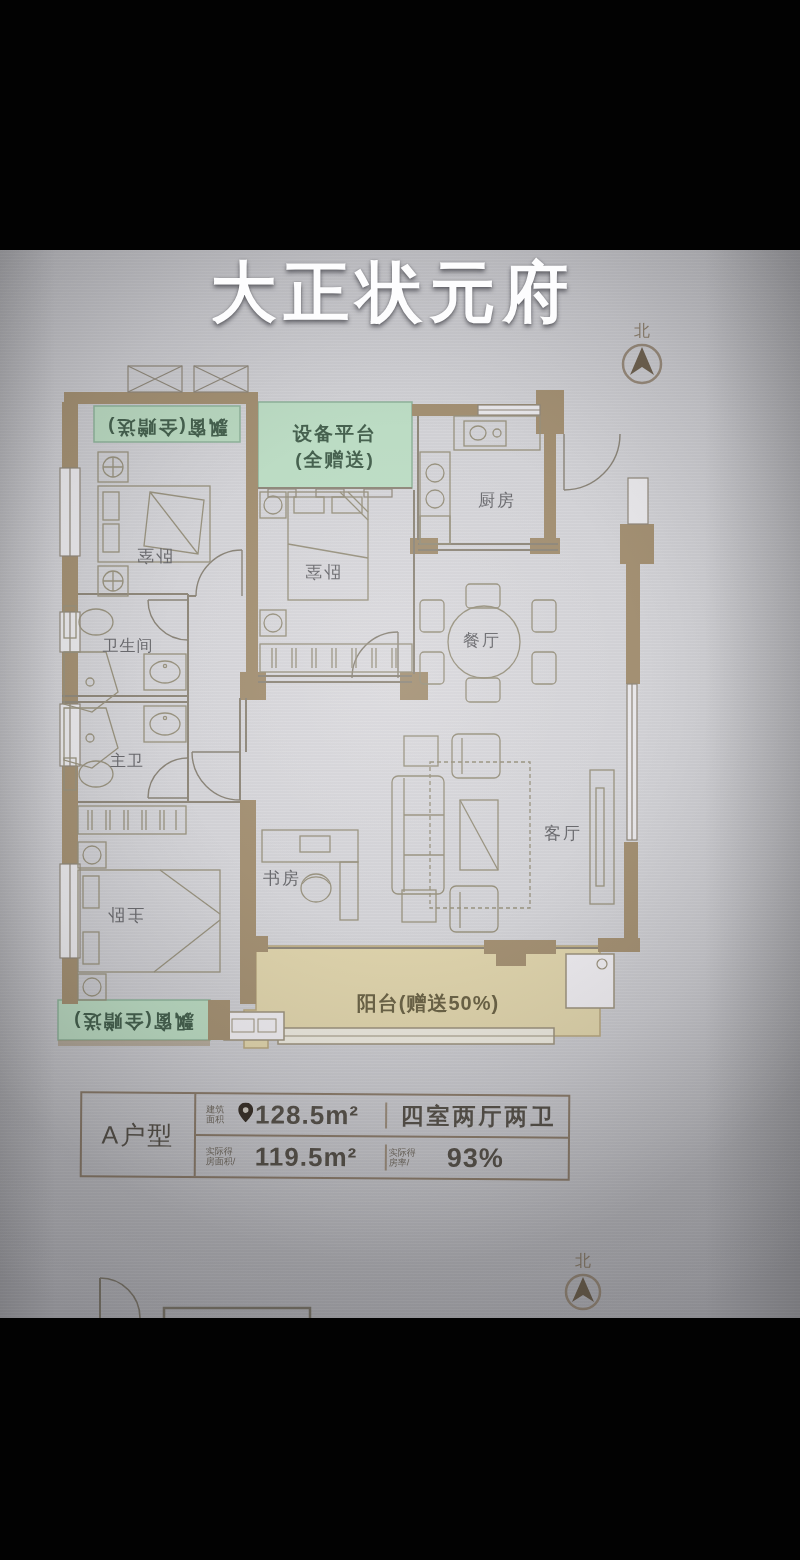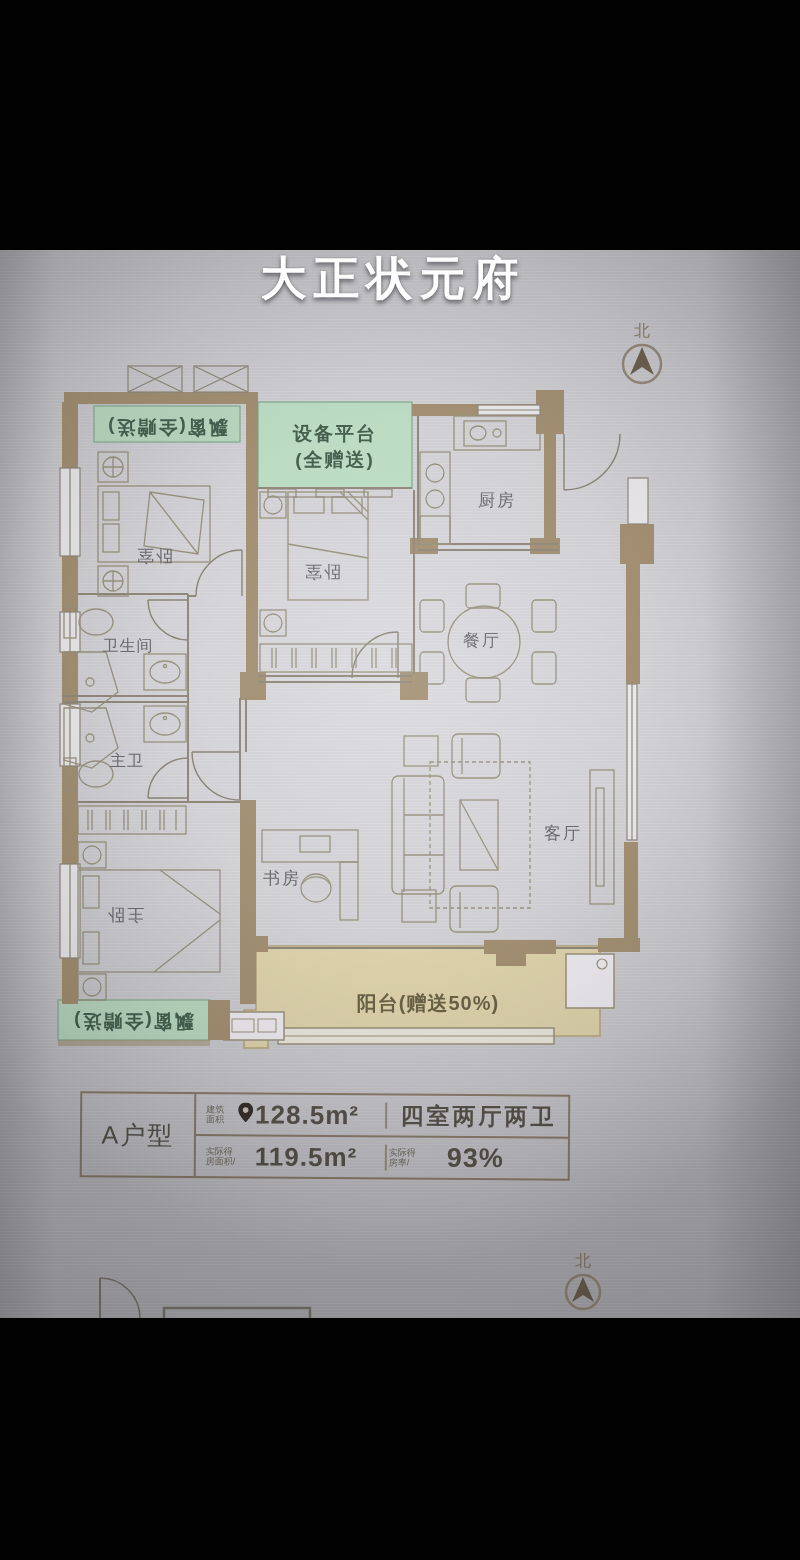--- a/index.html
+++ b/index.html
@@ -9,21 +9,21 @@
          background:radial-gradient(ellipse 95% 65% at 48% 40%, #dbdade 0%, #d2d2d6 40%, #c2c2c7 75%, #aeaeb4 100%);}
   .paper::after{content:"";position:absolute;inset:0;
          background:repeating-linear-gradient(180deg, rgba(255,255,255,0.045) 0 1px, rgba(0,0,0,0.015) 1px 3px);}
   .vignette{position:absolute;left:0;top:250px;width:800px;height:1068px;pointer-events:none;z-index:6;
          background:linear-gradient(90deg, rgba(0,0,0,0.10), rgba(0,0,0,0) 7%, rgba(0,0,0,0) 88%, rgba(0,0,0,0.14)),
                     radial-gradient(ellipse 70% 55% at 50% 40%, rgba(255,255,255,0.10) 0%, rgba(0,0,0,0) 42%, rgba(0,0,0,0.07) 72%, rgba(0,0,0,0.18) 100%);}
   .band{position:absolute;left:0;width:800px;background:#020202;z-index:8;}
   .band.top{top:0;height:250px;}
   .band.bottom{top:1318px;height:242px;}
   .title{position:absolute;left:0;top:248px;width:800px;text-align:center;z-index:7;
-         font-size:46px;font-weight:bold;letter-spacing:7px;color:#fdfdfe;
+         font-size:66px;font-weight:bold;letter-spacing:7px;color:#fdfdfe;
          text-shadow:0 3px 4px rgba(35,35,42,0.55), 0 0 2px rgba(60,60,66,0.4);
          padding-right:14px;box-sizing:border-box;}
   svg.plan{position:absolute;left:0;top:0;width:800px;height:1560px;z-index:4;}
   svg.plan text{text-anchor:middle;font-family:"Liberation Sans",sans-serif;}
   .rl{font-size:17px;fill:#6a6a6e;letter-spacing:2px;}
   .rl-sm{font-size:16px;fill:#6a6a6e;letter-spacing:1px;}
   .rl-green{font-size:19px;font-weight:bold;fill:#46614f;letter-spacing:2px;}
   .rl-tan{font-size:20px;font-weight:bold;fill:#6b6347;letter-spacing:1px;}
   .cmp{font-size:16px;fill:#8a7d6b;}
   

